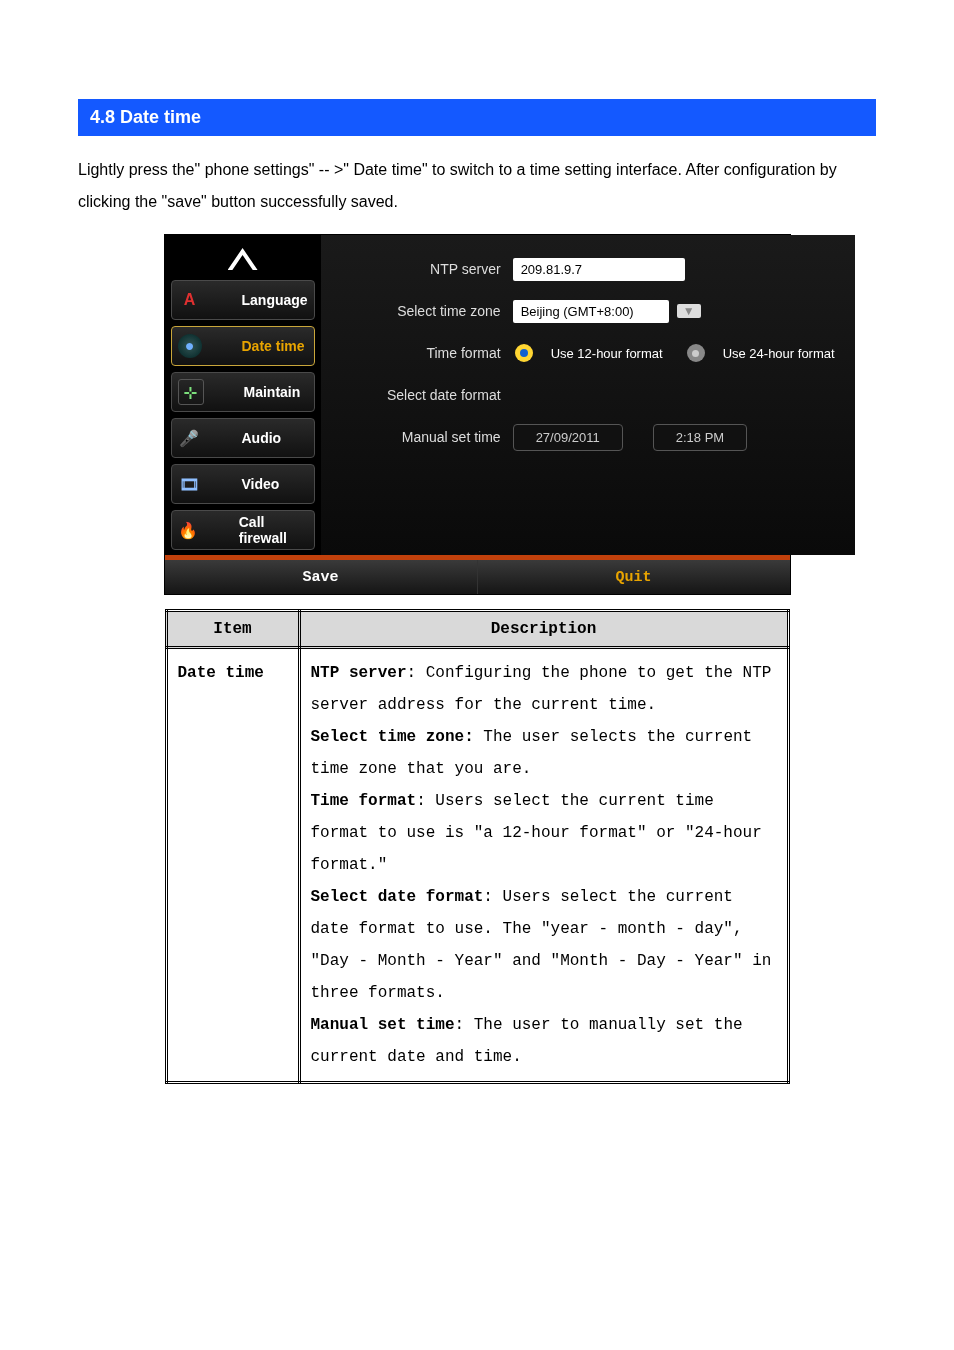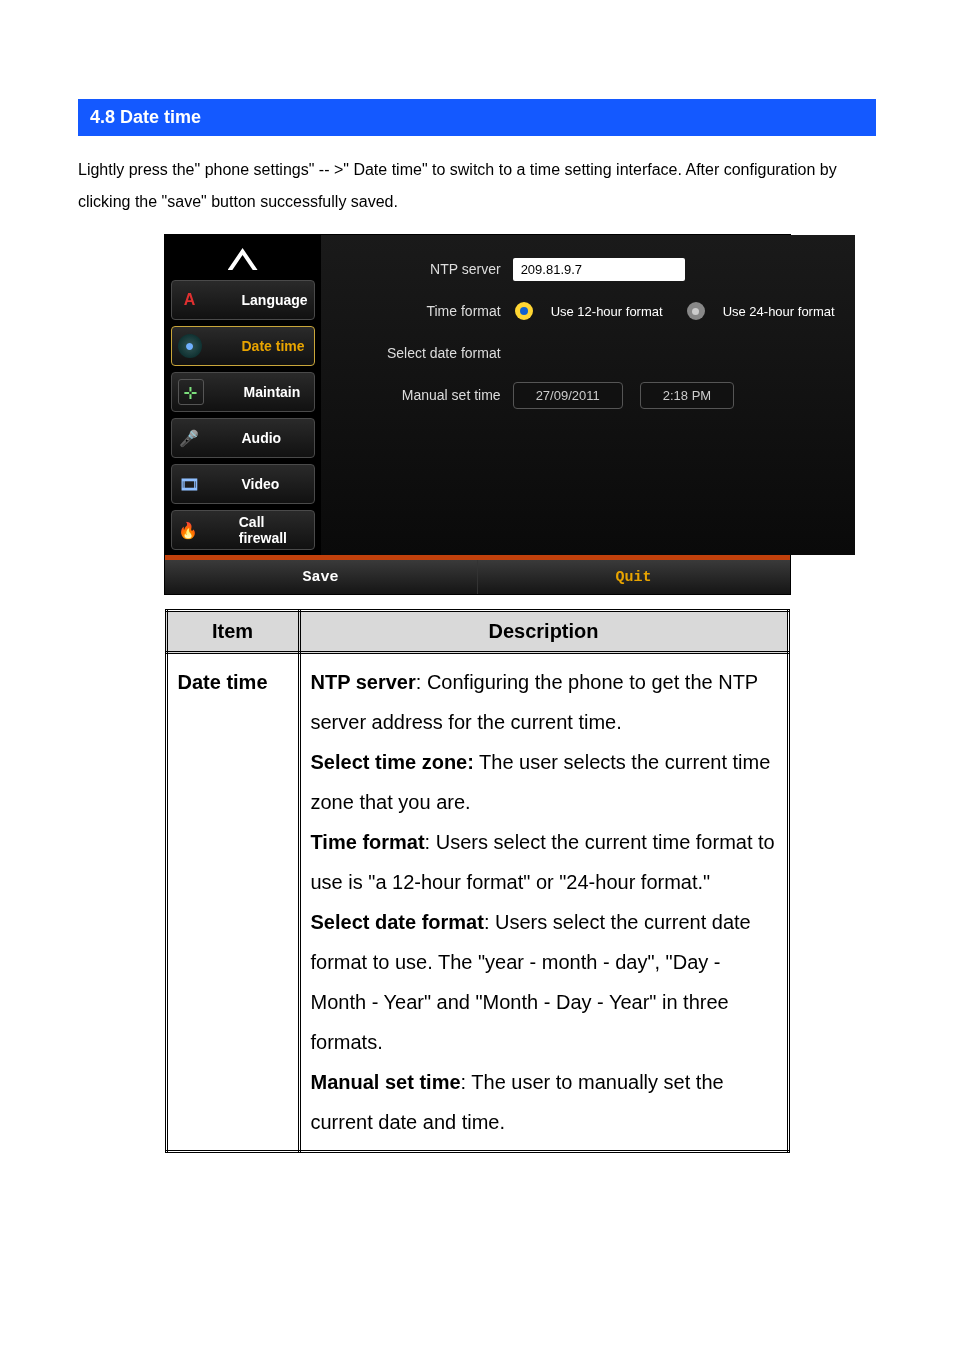--- a/index.html
+++ b/index.html
@@ -146,21 +146,21 @@
   .radio {
     width:18px; height:18px; border-radius:50%;
     display:inline-flex; align-items:center; justify-content:center;
     margin: 0 2px 0 2px;
   }
   .radio.sel { background:#ffd633; }
   .radio.sel::after { content:""; width:8px; height:8px; background:#1060d0; border-radius:50%; }
   .radio.unsel { background:#888; }
   .radio.unsel::after { content:""; width:7px; height:7px; background:#ccc; border-radius:50%; }
   .radio-label { color:#fff; margin-right:6px; white-space:nowrap; }
-  .time-boxes { display:flex; gap:17px;text-align:center; }
+  .time-boxes { display:flex; gap:30px;text-align:center; }
   .time-box {
     border:1px solid #555; border-radius:4px; padding:5px 22px;
     color:#ccc; font-size:13px;
     background:#111;
   }
   .footer-bar {
     display:flex;
     height:34px;
     border-top:5px solid #c2410c;
     font-family:Liberation Mono, monospace;
@@ -174,22 +174,23 @@
     font-weight:bold;
     font-size:15px;
     background:linear-gradient(#3a3a3a,#151515);
   }
   .footer-btn:first-child { border-right:1px solid #333;}
   .footer-btn .quit { color:#e8a400; }
   .desc-table {
     width: 625px;
     margin: 1px auto;
     border-collapse: collapse;
-    font-size:20px;
+    font-size:16px;
     border: 3px double #000;
+    font-family: Liberation Mono, monospace;
   }
   .desc-table th {
     background:#d9d9d9;
     font-weight:bold;
     padding:8px;
     border: 3px double #000;
     text-align:center;
   }
   .desc-table td {
     border: 3px double #000;
@@ -236,20 +237,27 @@
         <div class="sidebar-item">
           <span class="sidebar-icon ic-fire">🔥</span>
           <span class="sidebar-label">Call firewall</span>
         </div>
       </div>
 
       <div class="settings-panel">
         <div class="form-row">
           <div class="form-label">NTP server</div>
           <div class="text-input">209.81.9.7</div>
+        </div>
+        <div class="form-row">
+          <div class="form-label">Select time zone</div>
+          <div class="select-box">
+            <span>Beijing (GMT+8:00)</span>
+          </div>
+          <span class="dd-arrow">▼</span>
         </div>
         <div class="form-row">
           <div class="form-label">Time format</div>
           <div class="radios">
             <span class="radio sel"></span>
             <span class="radio-label">Use 12-hour format</span>
             <span class="radio unsel"></span>
             <span class="radio-label">Use 24-hour format</span>
           </div>
         </div>

